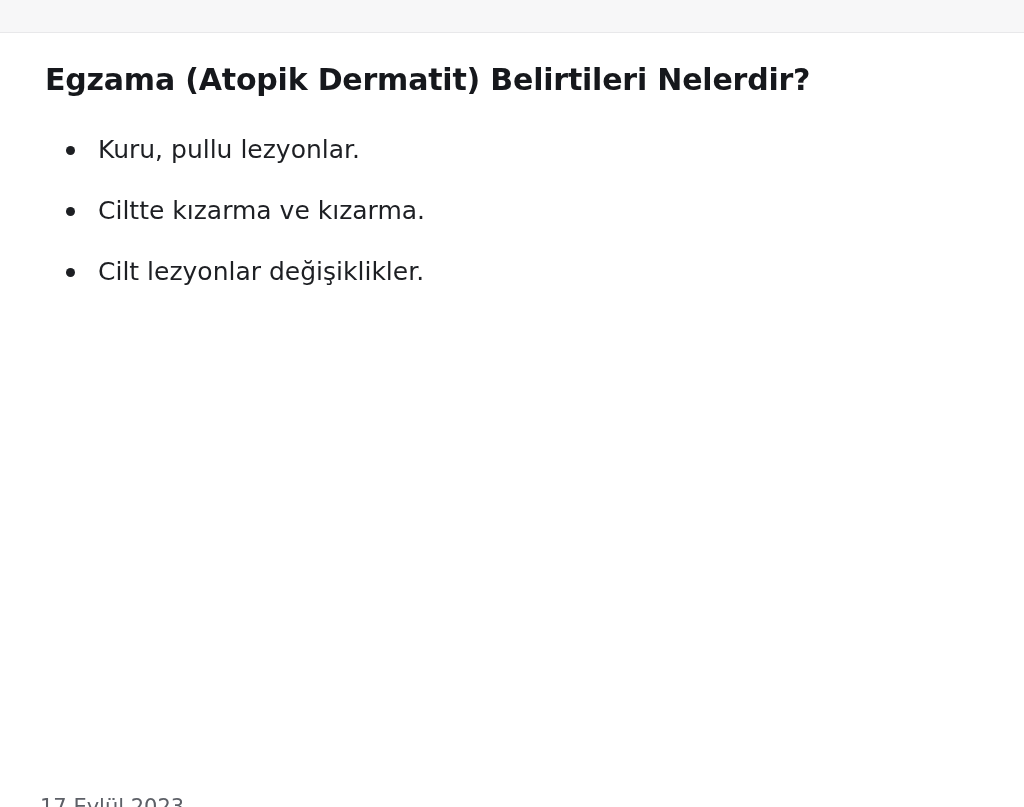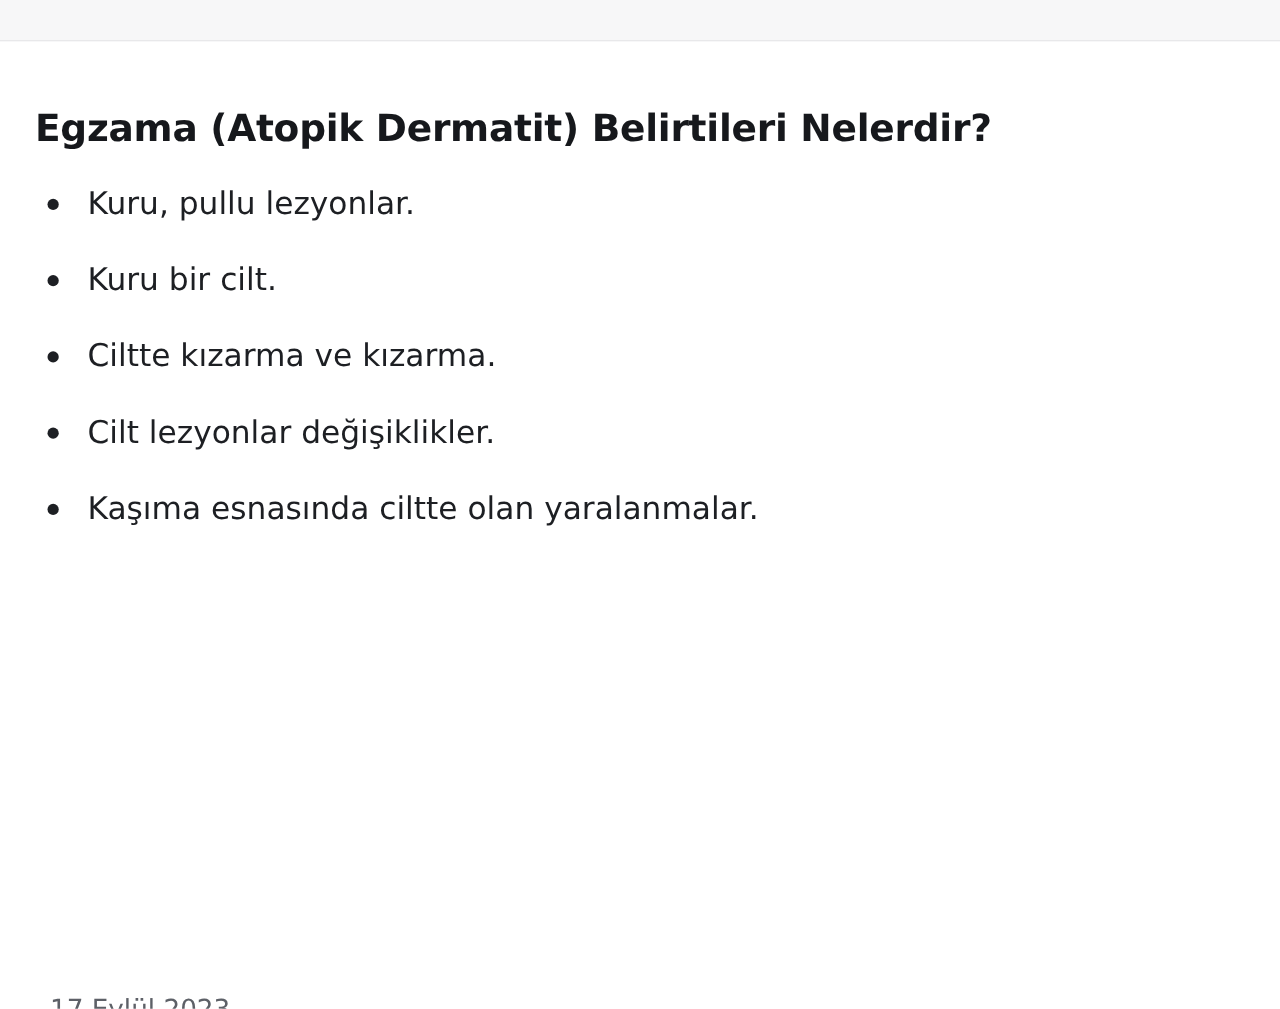--- a/index.html
+++ b/index.html
@@ -26,39 +26,39 @@
     top: 0;
     left: 0;
     width: 1024px;
     height: 33px;
     background: #f7f7f8;
     border-bottom: 1px solid #e8e8ea;
     box-sizing: border-box;
   }
   .content {
     position: absolute;
-    top: 47px;
+    top: 23px;
     left: 0;
     width: 1024px;
-    padding: 0 28px;
+    padding: 0 45px;
     box-sizing: border-box;
   }
   .article-title {
     margin: 0;
     padding-top: 38px;
     font-size: 30px;
     line-height: 1.25;
     font-weight: 700;
     letter-spacing: -0.2px;
     color: #16181c;
     font-family: "DejaVu Sans", "Liberation Sans", sans-serif;
   }
   .symptom-list {
     list-style: none;
-    margin: 0;
+    margin: 11px;
     padding: 0;
     padding-top: 24px;
   }
   .symptom-item {
     position: relative;
     padding-left: 42px;
     margin-bottom: 29px;
     font-size: 25px;
     line-height: 1.28;
     color: #1d1f23;
@@ -94,30 +94,24 @@
 
   <div class="content">
 
     <h1 class="article-title">Egzama (Atopik Dermatit) Belirtileri Nelerdir?</h1>
 
     <ul class="symptom-list">
       <li class="symptom-item">
         <span>Kuru, pullu lezyonlar.</span>
       </li>
       <li class="symptom-item">
-        <span>Kuru bir cilt.</span>
-      </li>
-      <li class="symptom-item">
         <span>Ciltte kızarma ve kızarma.</span>
       </li>
       <li class="symptom-item">
         <span>Cilt lezyonlar değişiklikler.</span>
-      </li>
-      <li class="symptom-item">
-        <span>Kaşıma esnasında ciltte olan yaralanmalar.</span>
       </li>
     </ul>
 
   </div>
 
   <div class="footer-meta">17 Eylül 2023</div>
 
 </div>
 
 </body></html>

